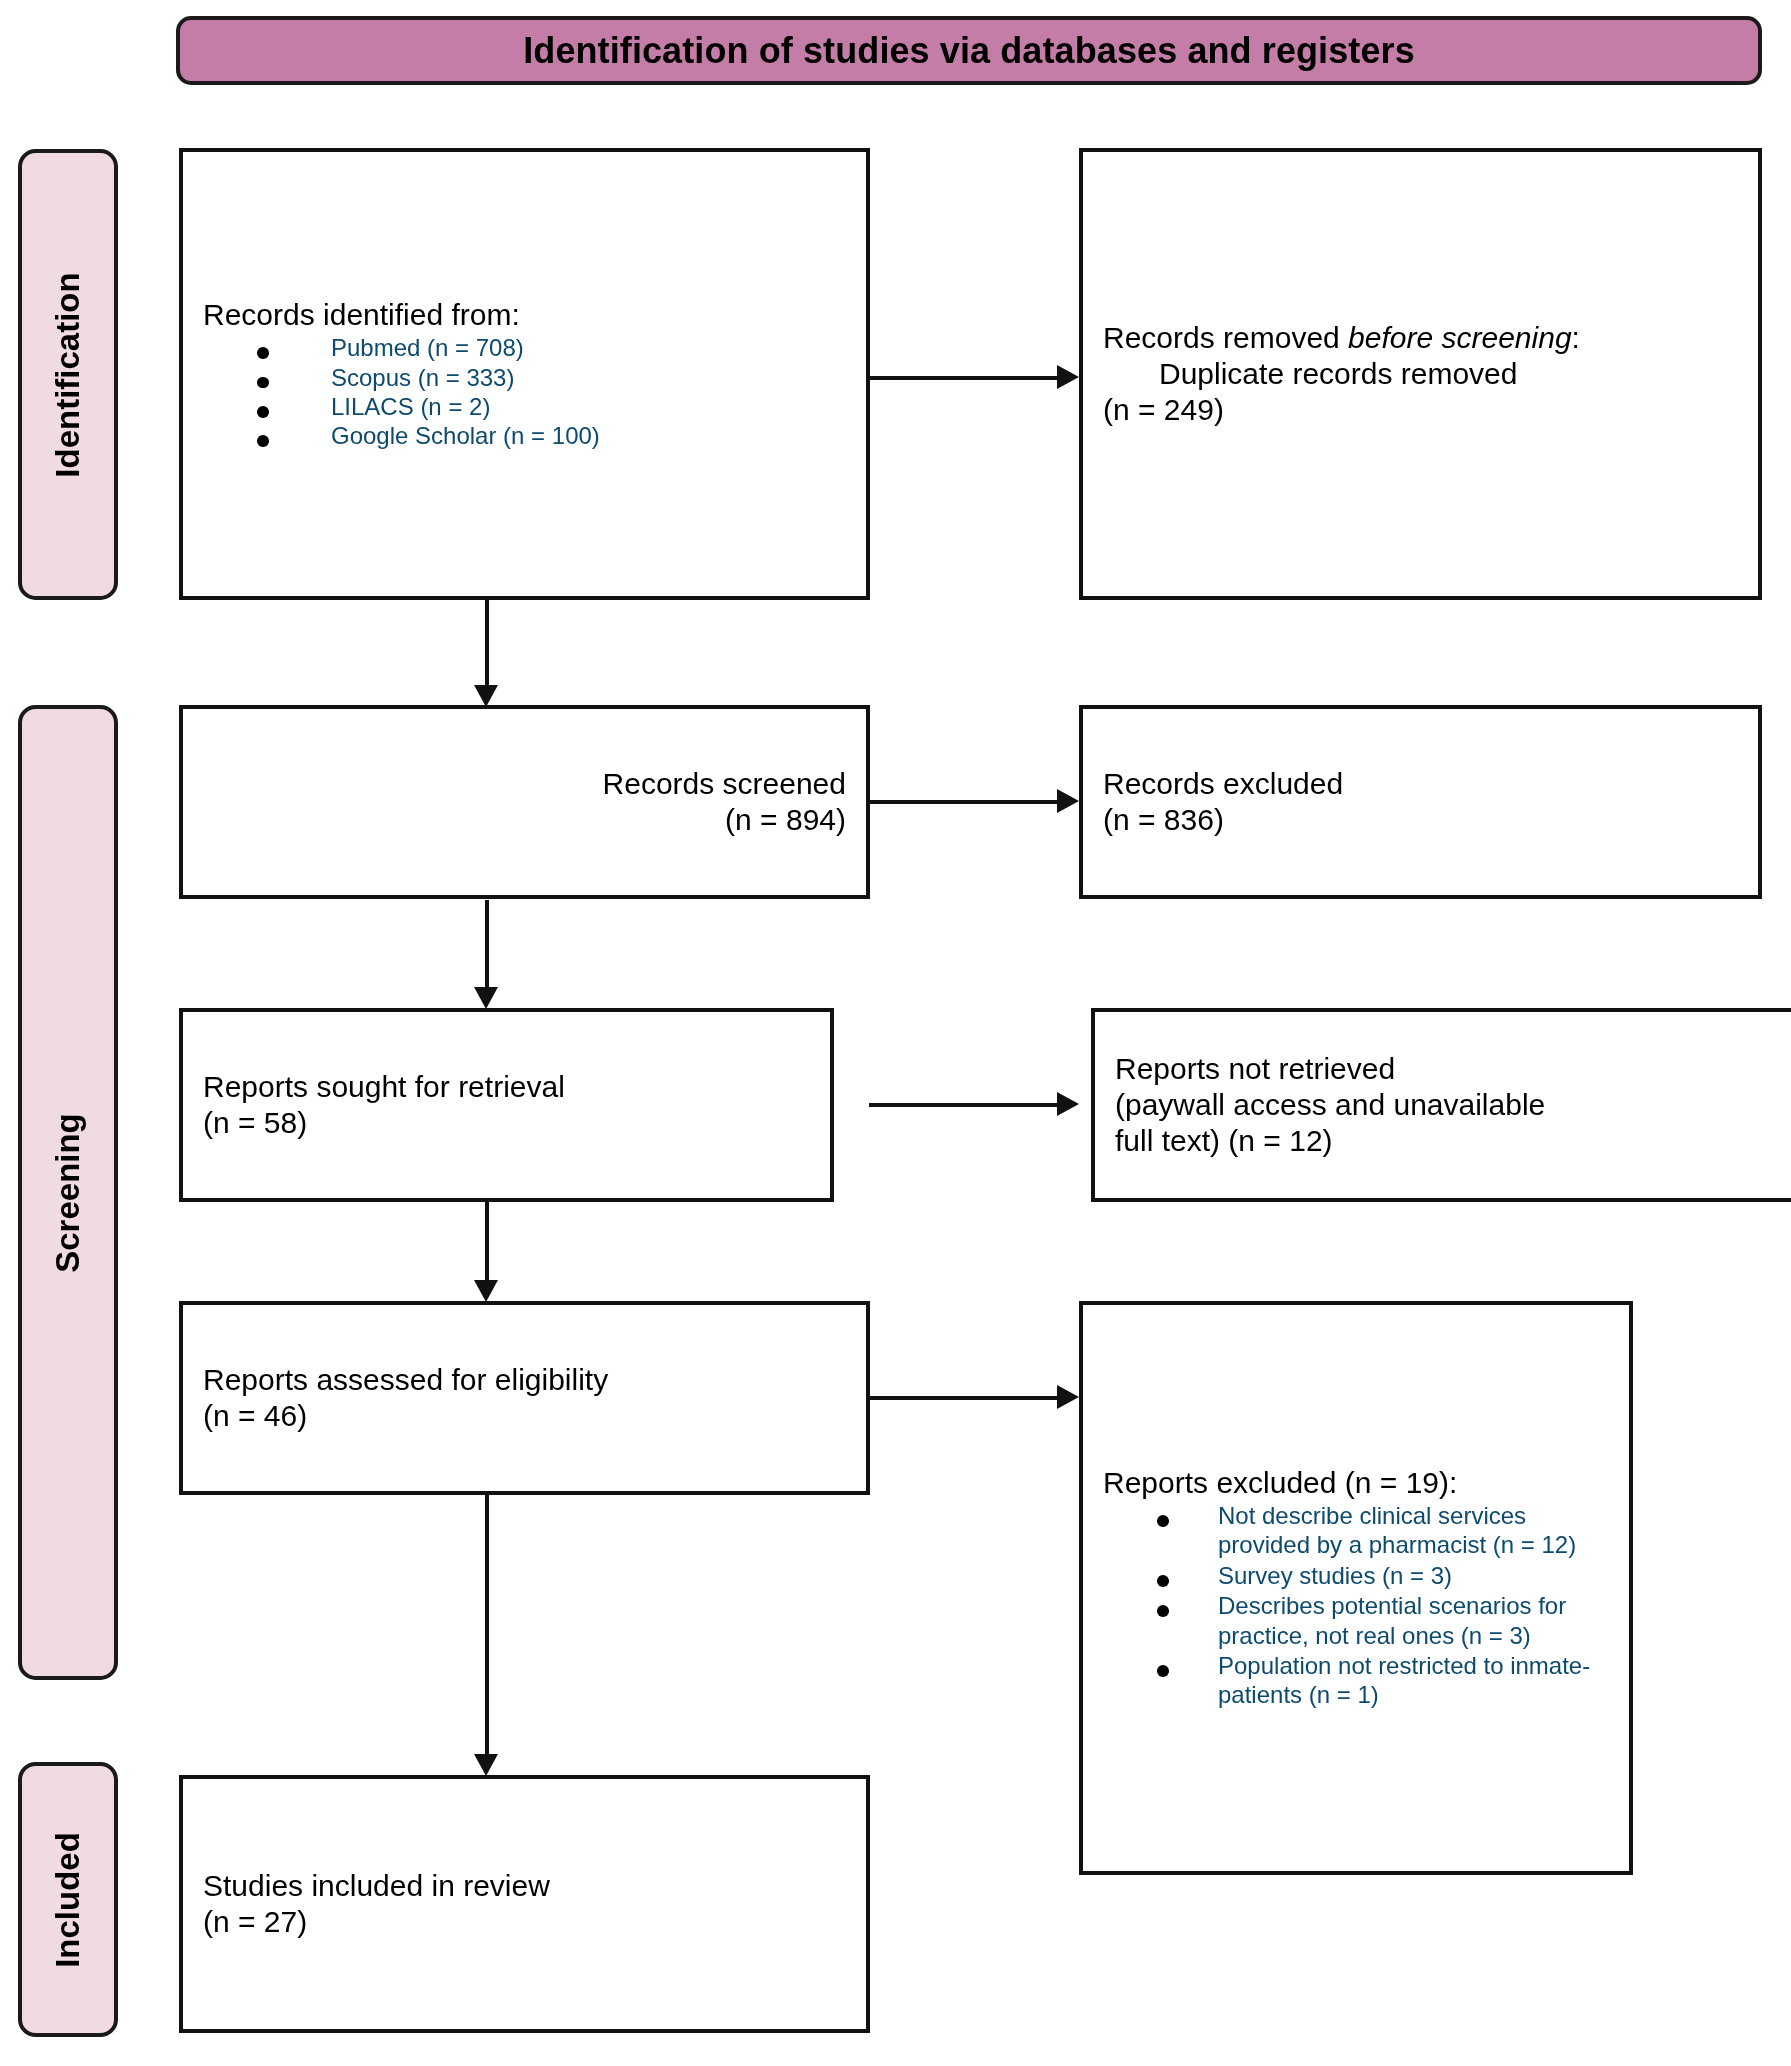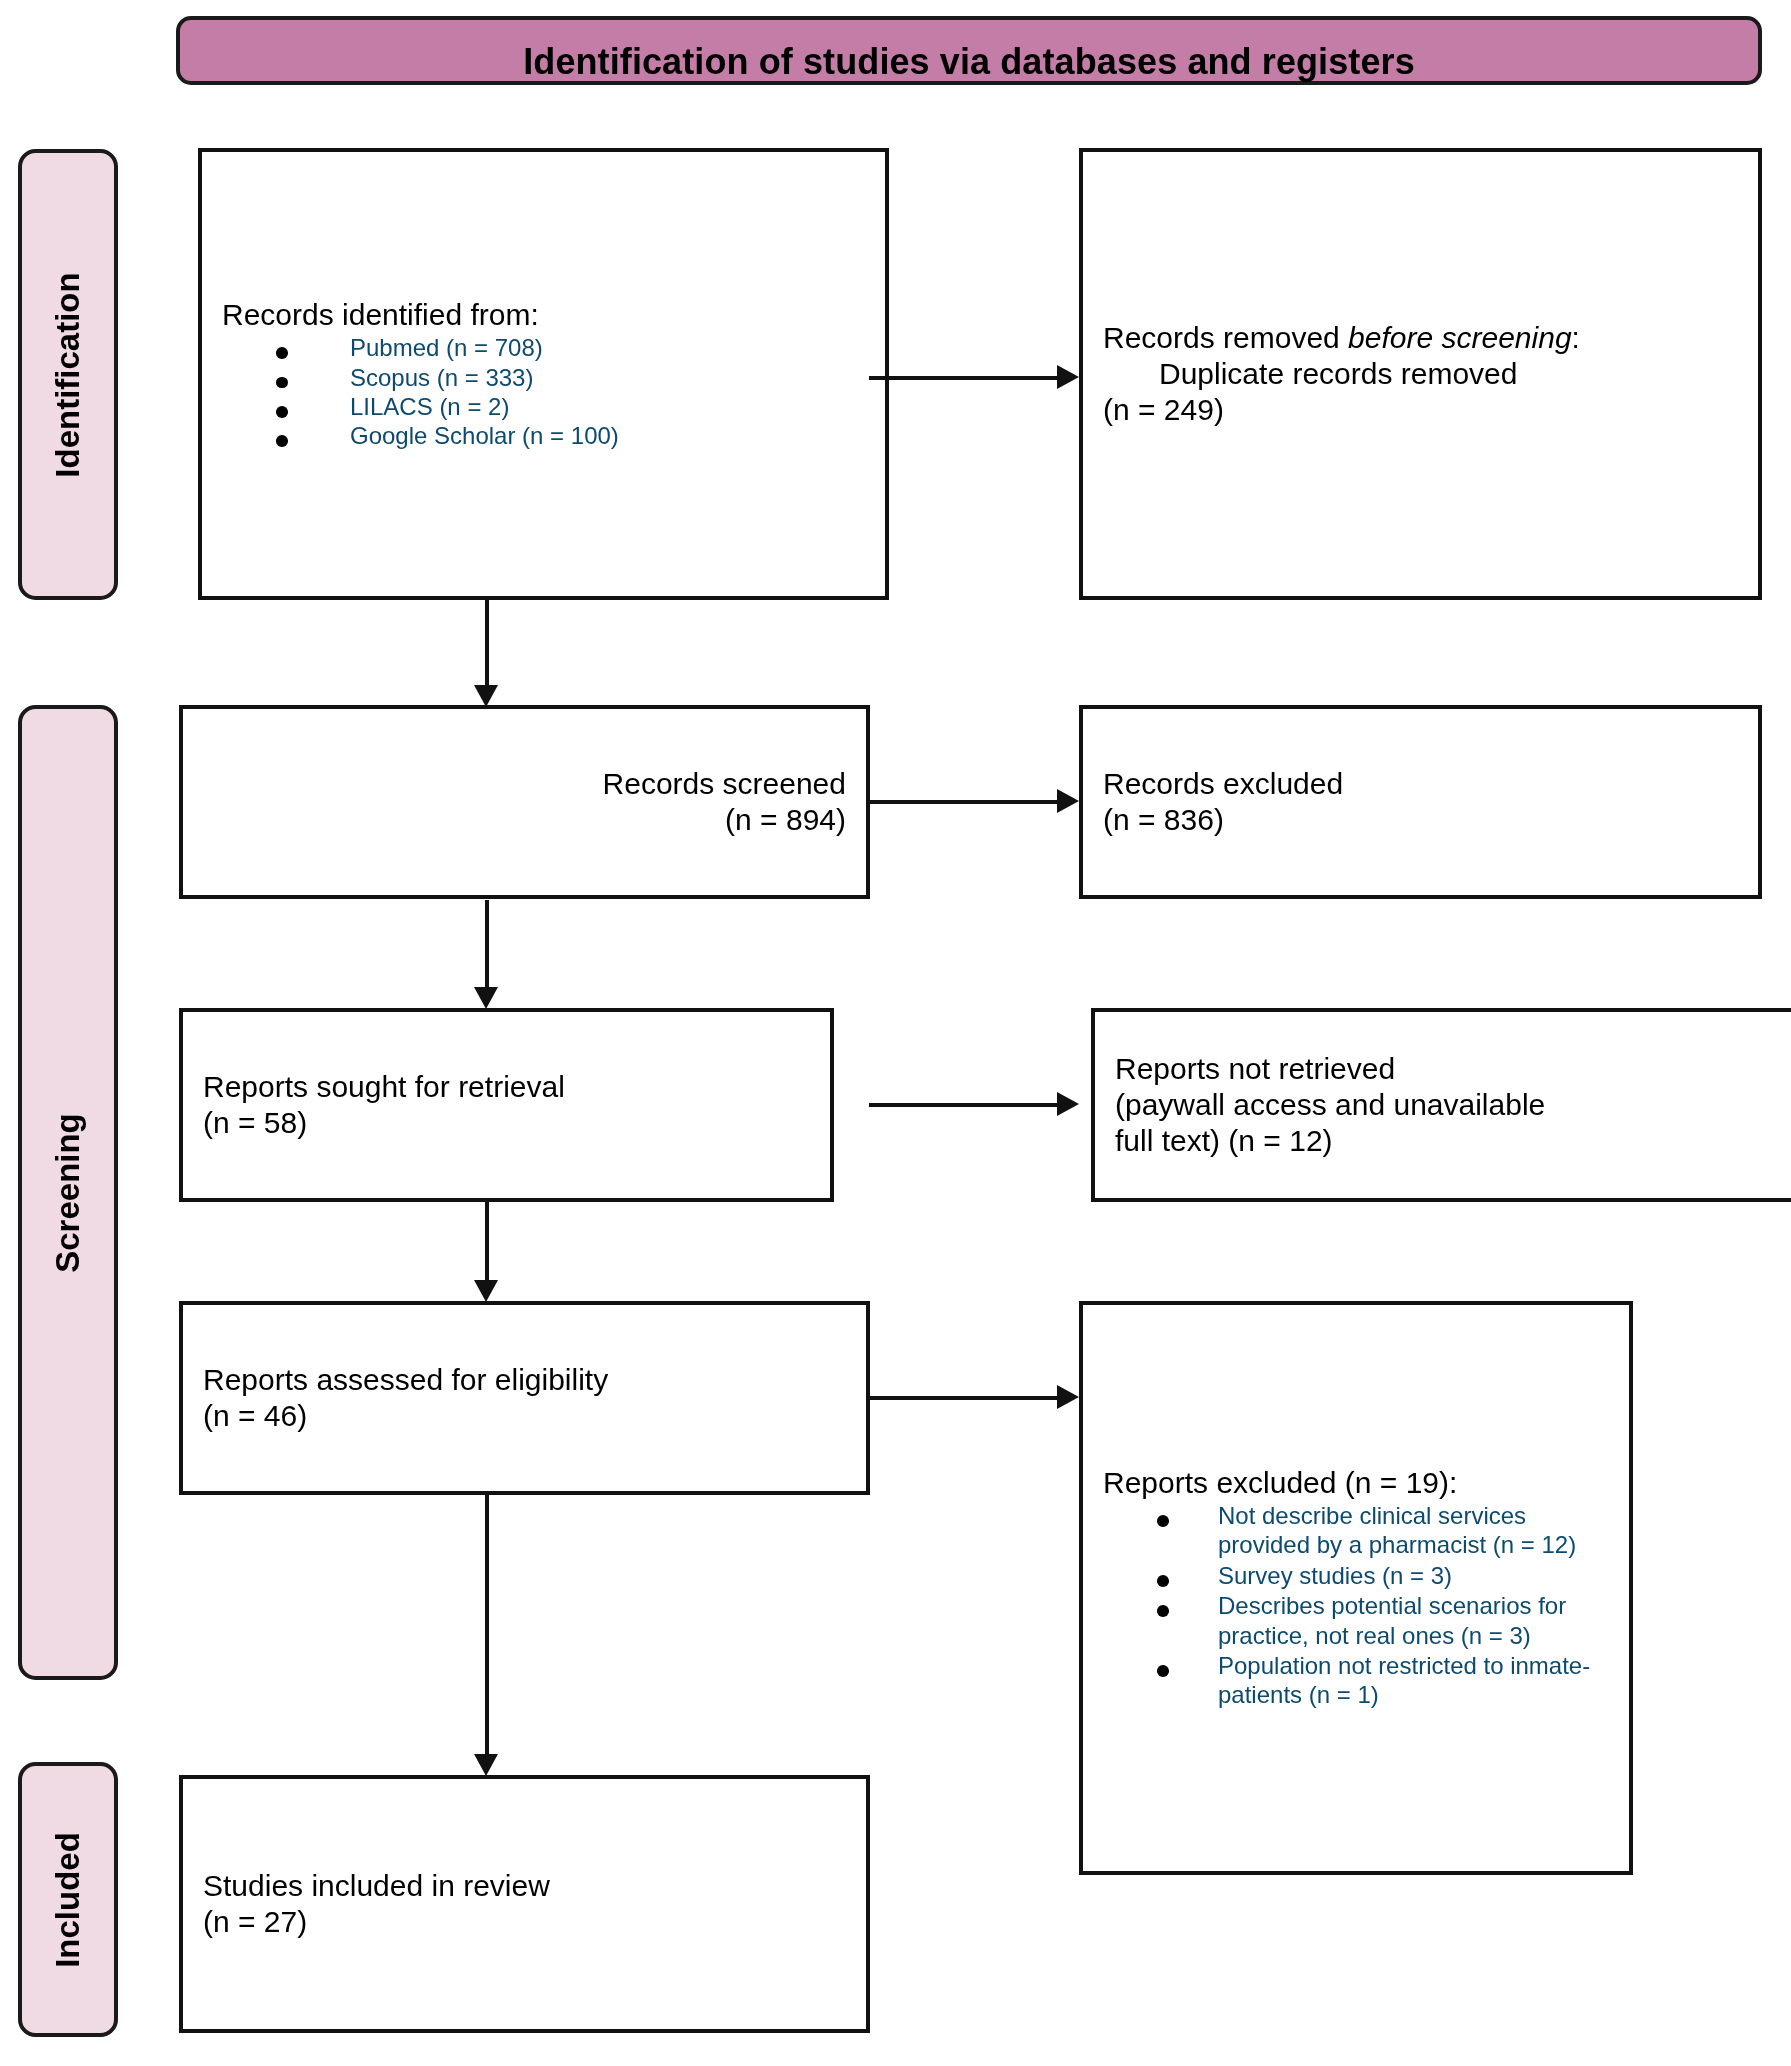--- a/index.html
+++ b/index.html
@@ -23,21 +23,21 @@
     position: absolute;
     left: 176px;
     top: 16.4px;
     width: 1586px;
     height: 69px;
     background: #c47da6;
     border: 4.1px solid #1a1a1a;
     border-radius: 15px;
     box-sizing: border-box;
     display: flex;
-    align-items: flex-end;
+    align-items: center;
     justify-content: center;
   }
   .banner-text {
     font-size: 36px;
     font-weight: bold;
     color: #000000;
     letter-spacing: 0.1px;
     text-align: center;
     line-height: 1.1;
   }
@@ -108,21 +108,21 @@
   }
   ul.bullets.tight li { padding-left: 115px; margin-bottom: 1.2px; }
   .indent-line {
     font-size: 30px;
     line-height: 1.20;
     color: #000000;
     padding-left: 56px;
   }
 
   
-  #box-identified      { left: 179px;  top: 148px;  width: 691px; height: 452px; margin-left: 19px; }
+  #box-identified      { left: 179px;  top: 148px;  width: 691px; height: 452px; }
   #box-screened        { left: 179px;  top: 705px; width: 691px; height: 194px; align-items: flex-end; }
   #box-sought          { left: 179px;  top: 1008px; width: 655px; height: 194px; }
   #box-assessed        { left: 179px;  top: 1301px; width: 691px; height: 194px; }
   #box-included-review { left: 179px;  top: 1775px; width: 691px; height: 258px; }
 
   
   #box-removed         { left: 1079px; top: 148px;  width: 683px; height: 452px; }
   #box-excluded        { left: 1079px; top: 705px; width: 683px; height: 194px; }
   #box-notretrieved    { left: 1091px; top: 1008px; width: 758px; height: 194px; }
   #box-reportsexcluded { left: 1079px; top: 1301px; width: 554px; height: 574px; }

